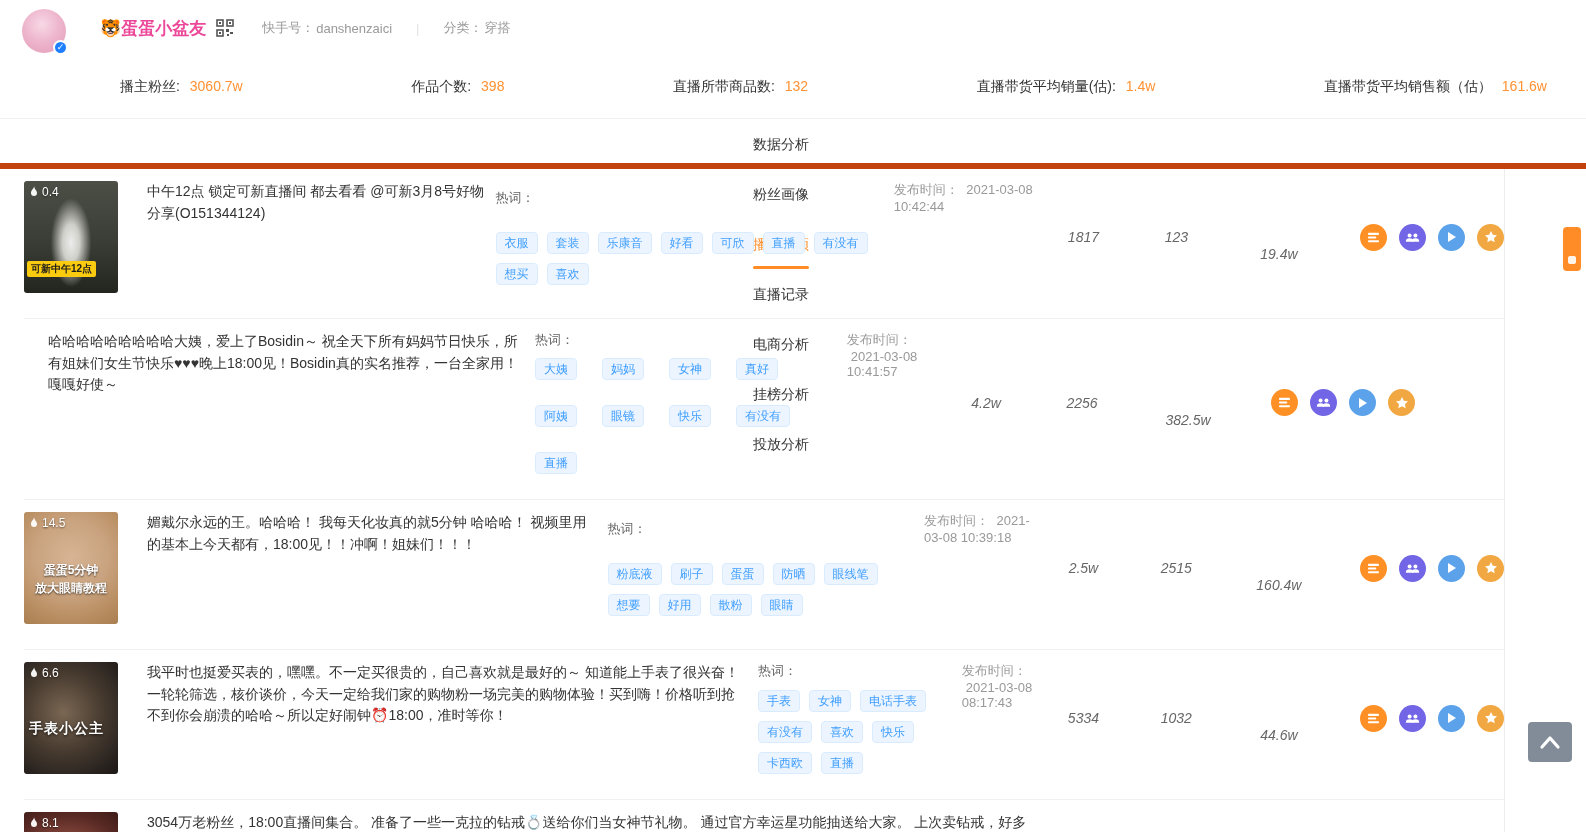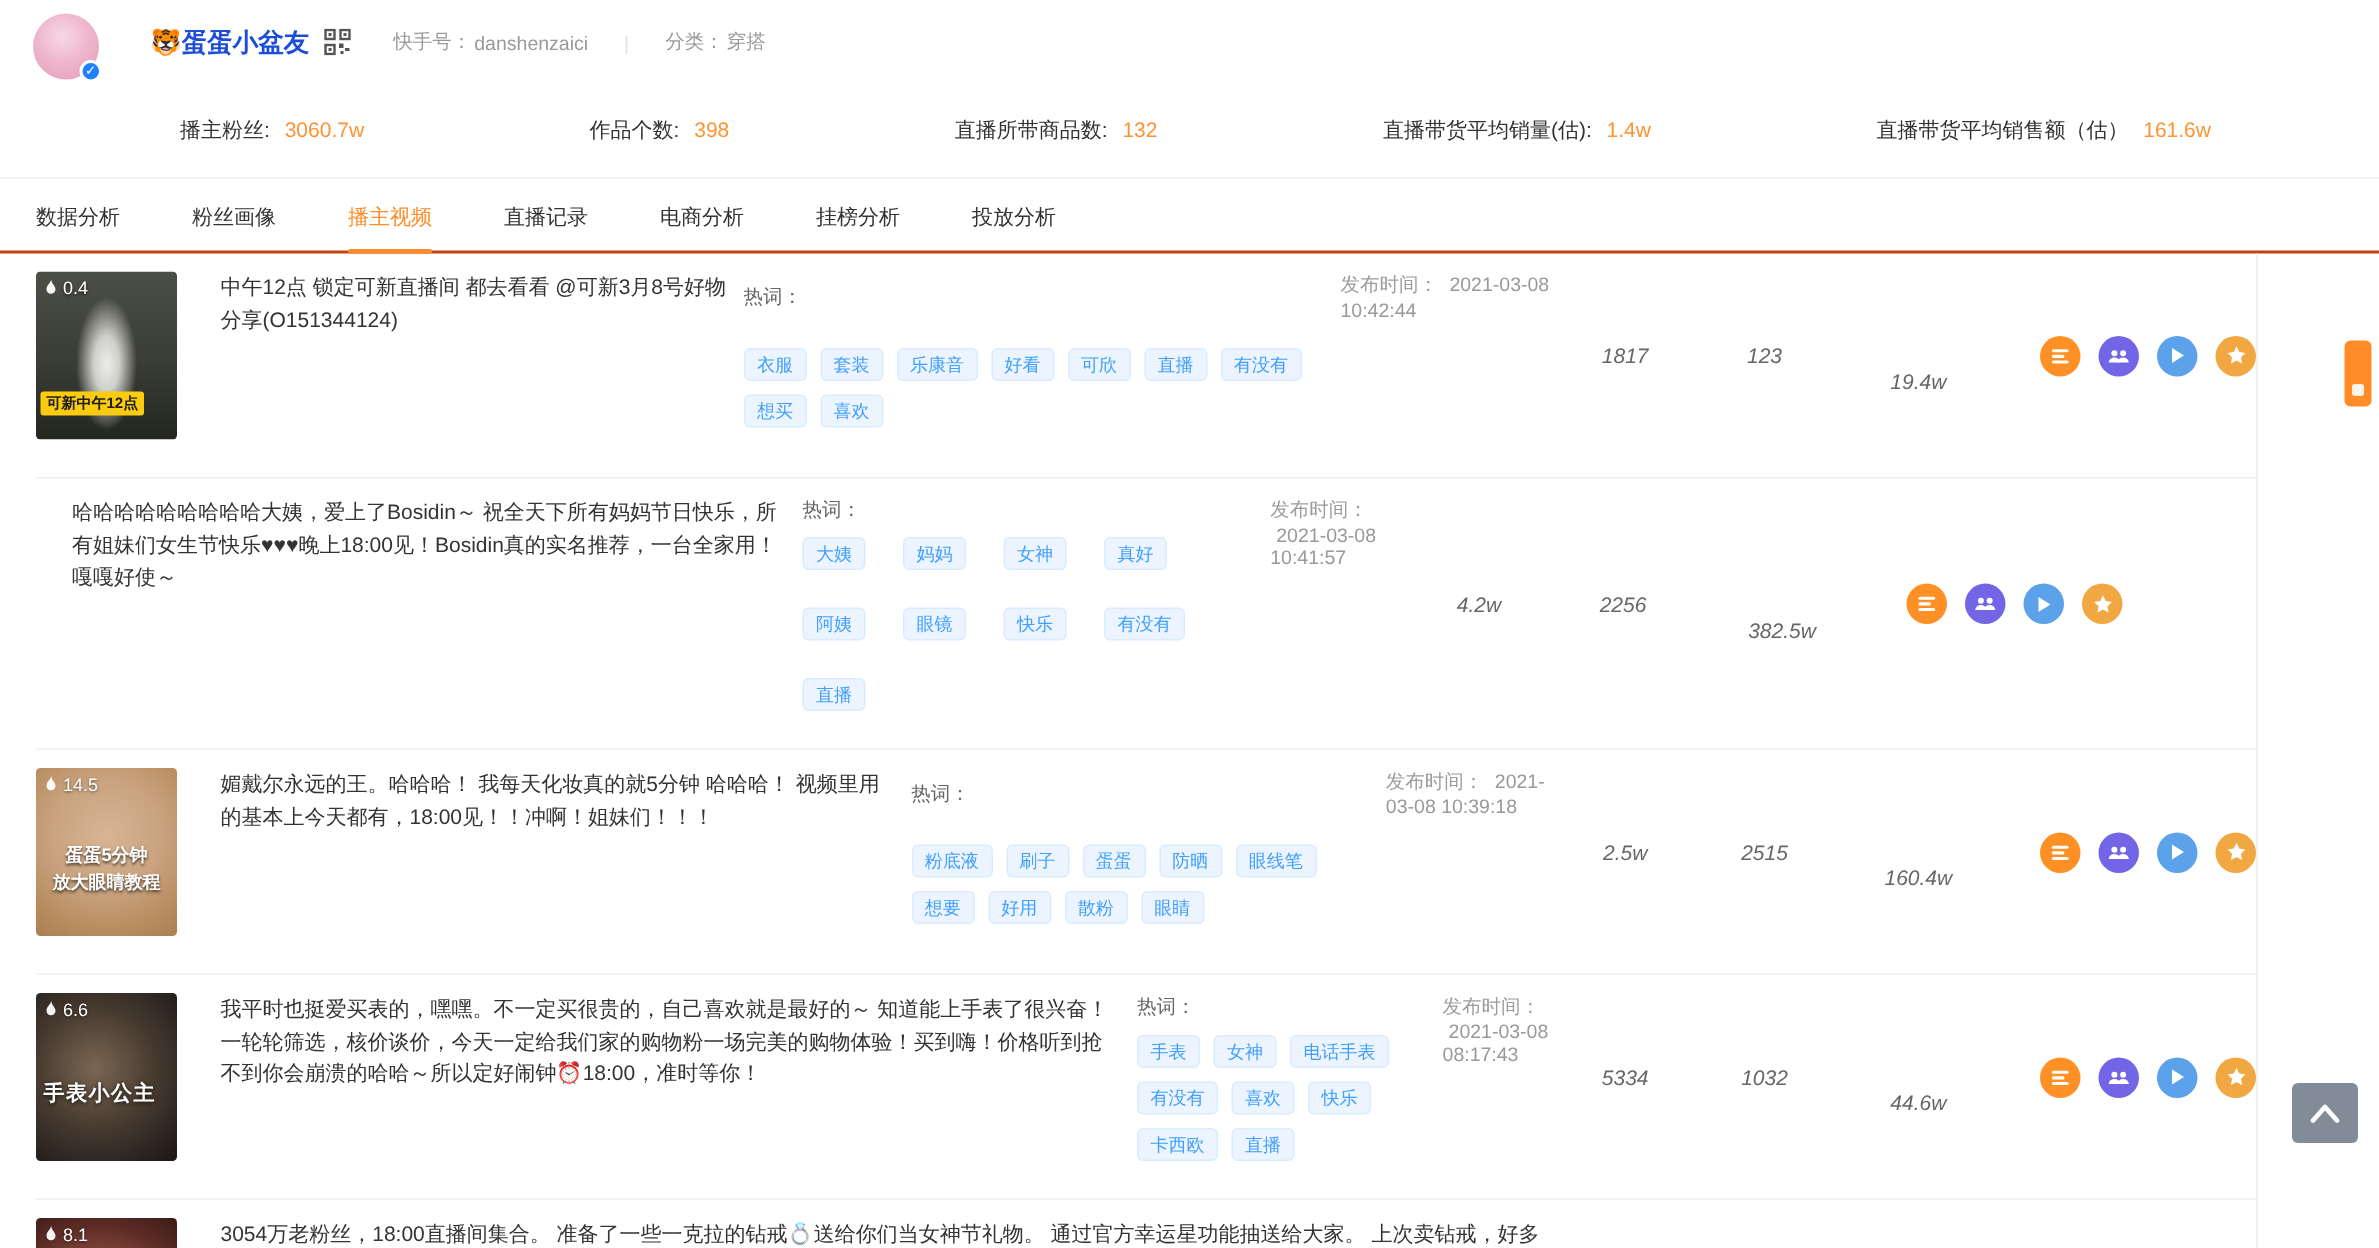--- a/index.html
+++ b/index.html
@@ -6,35 +6,35 @@
   html,body { width:1586px; height:832px; overflow:hidden; background:#fff;
     font-family:"Liberation Sans","DejaVu Sans",sans-serif; }
 
   
   .hdr { position:relative; height:56px; padding-left:22px; display:flex; align-items:center; }
   .avatar-wrap { position:relative; width:44px; height:44px; margin-top:6px; }
   .avatar { width:44px; height:44px; border-radius:50%;
     background:radial-gradient(circle at 45% 35%, #f7d9e6 0%, #eeb7cd 45%, #e39ab8 100%); }
   .vbadge { position:absolute; right:-2px; bottom:-2px; width:15px; height:15px; border-radius:50%;
     background:#1e80ff; border:2px solid #fff; color:#fff; font-size:9px; line-height:11px; text-align:center; }
-  .hname { margin-left:34px; font-size:17px; font-weight:bold; color:#1d4ed8; }
+  .hname { margin-left:34px; font-size:17px; font-weight:bold; color:#ec4899; }
   .qr { margin-left:10px; color:#555; display:inline-flex; }
   .hmeta { margin-left:28px; font-size:13px; color:#9a9a9a; display:flex; align-items:center; }
   .hmeta .val { color:#999; margin-left:2px; }
   .hsep { margin:0 24px; color:#e3e3e3; }
 
   
   .stats { height:63px; display:flex; align-items:center; justify-content:space-between;
-    padding:0 112px 0 120px; border-bottom:1px solid #f0f0f0; }
+    padding:0 39px 0 120px; border-bottom:1px solid #f0f0f0; }
   .stat { font-size:14px; color:#333; white-space:nowrap; }
   .stat .sval { color:#ff9232; margin-left:6px; }
 
   
-  .tabs { height:50px; display:flex; align-items:flex-start; padding-left:24px;
-    border-bottom:2px solid #c2410c; }
+  .tabs { height:50px; display:flex; align-items:center; padding-left:24px;
+    border-bottom:6px solid #c2410c;flex-direction:column; }
   .tab { position:relative; height:50px; line-height:50px; margin-right:48px;
     font-size:14px; color:#333; cursor:pointer; }
   .tab.active { color:#ff8c26; }
   .tab.active::after { content:""; position:absolute; left:0; right:0; bottom:0;
     height:3px; background:#ff8c26; border-radius:2px; }
 
   
   .list { position:relative; margin-left:24px; width:1480px; }
   .vline { position:absolute; left:1480px; top:0; bottom:-80px; width:1px; background:#ededed; }
   .row { display:flex; align-items:center; padding:12px 0 25px 0; border-bottom:1px solid #f0f0f0; }

